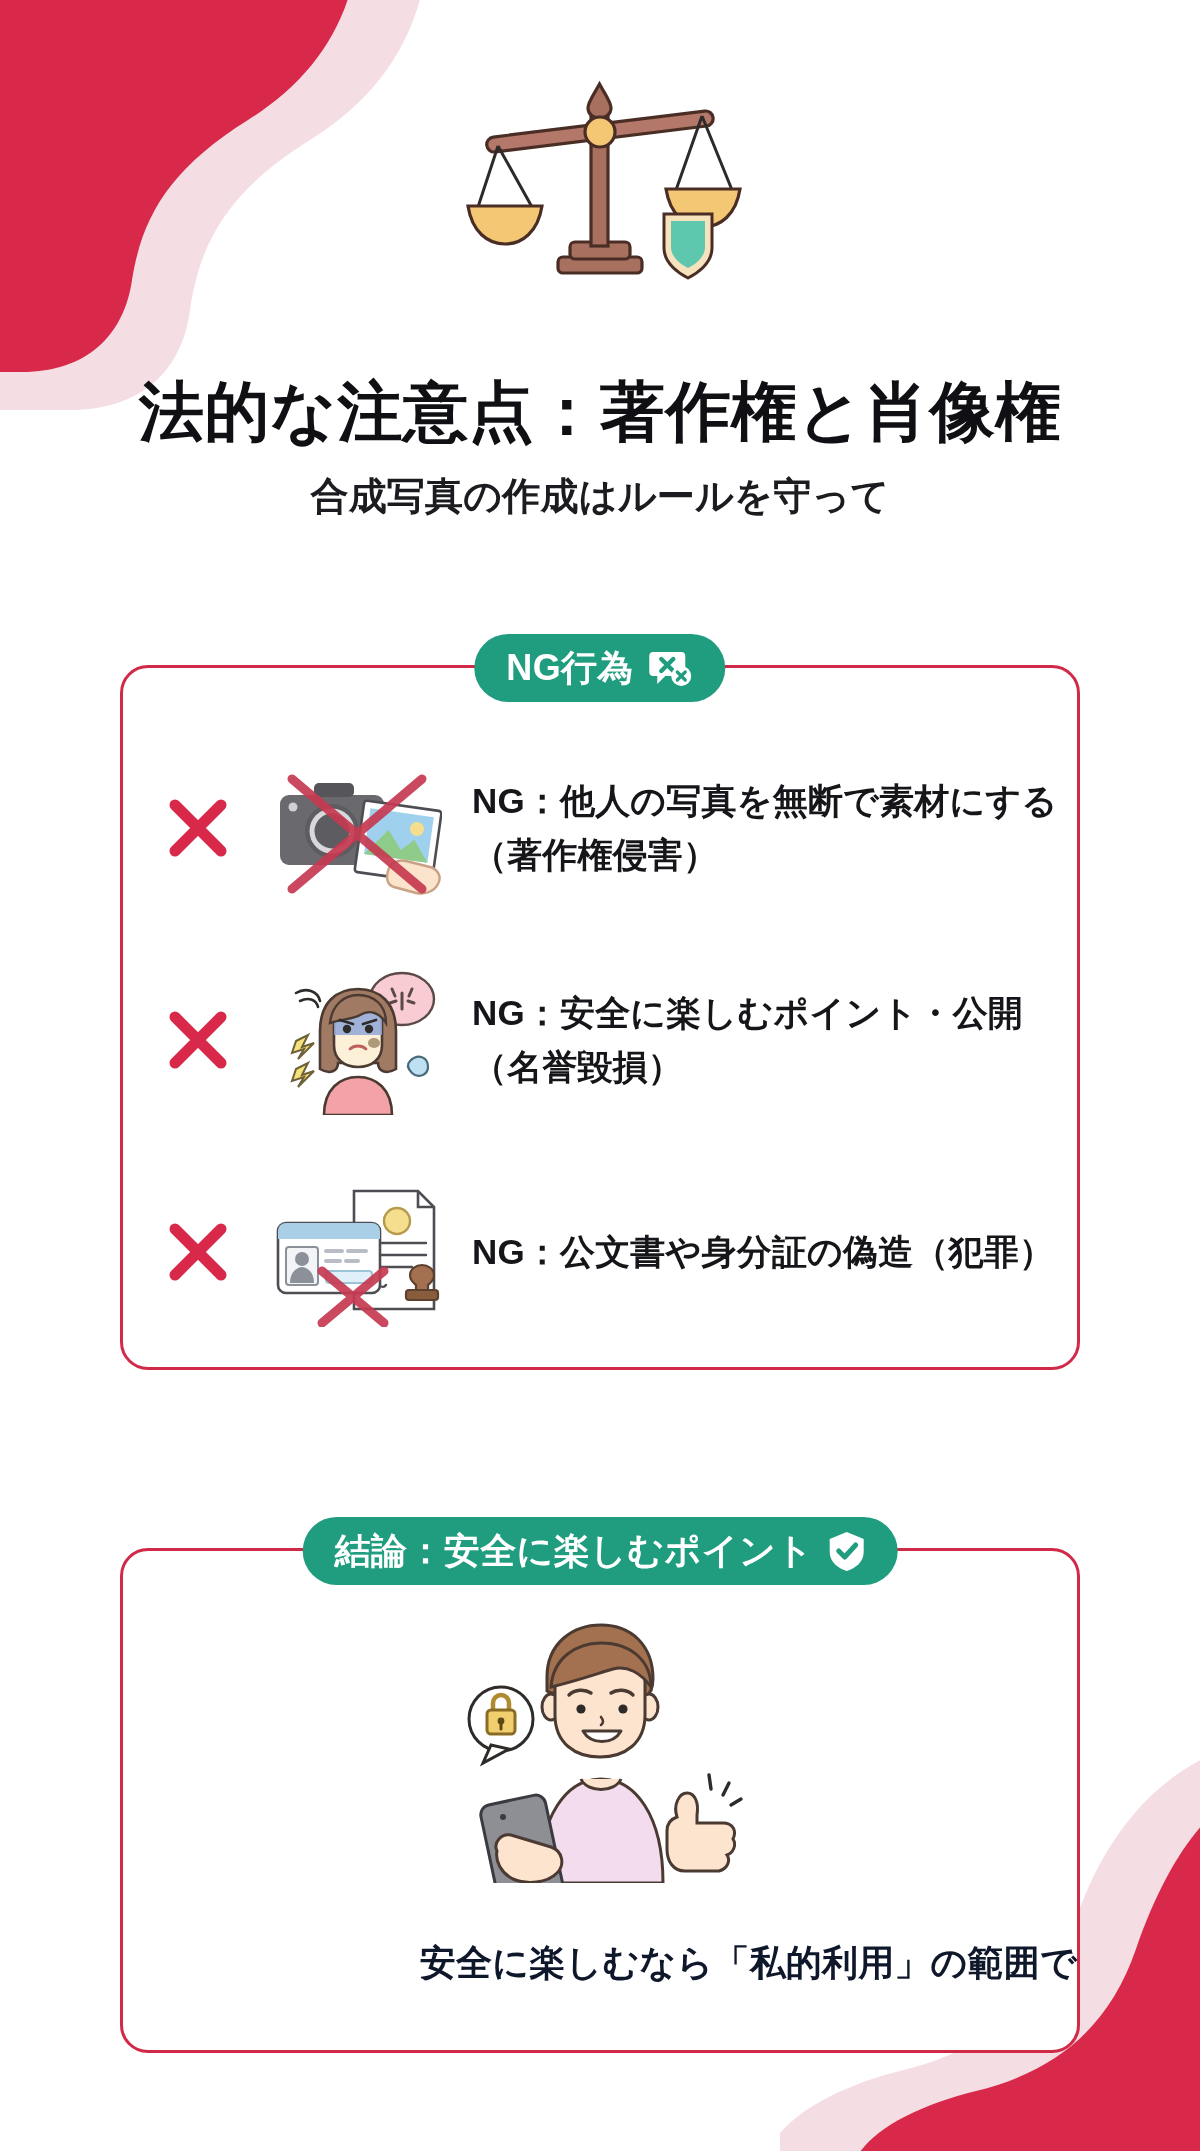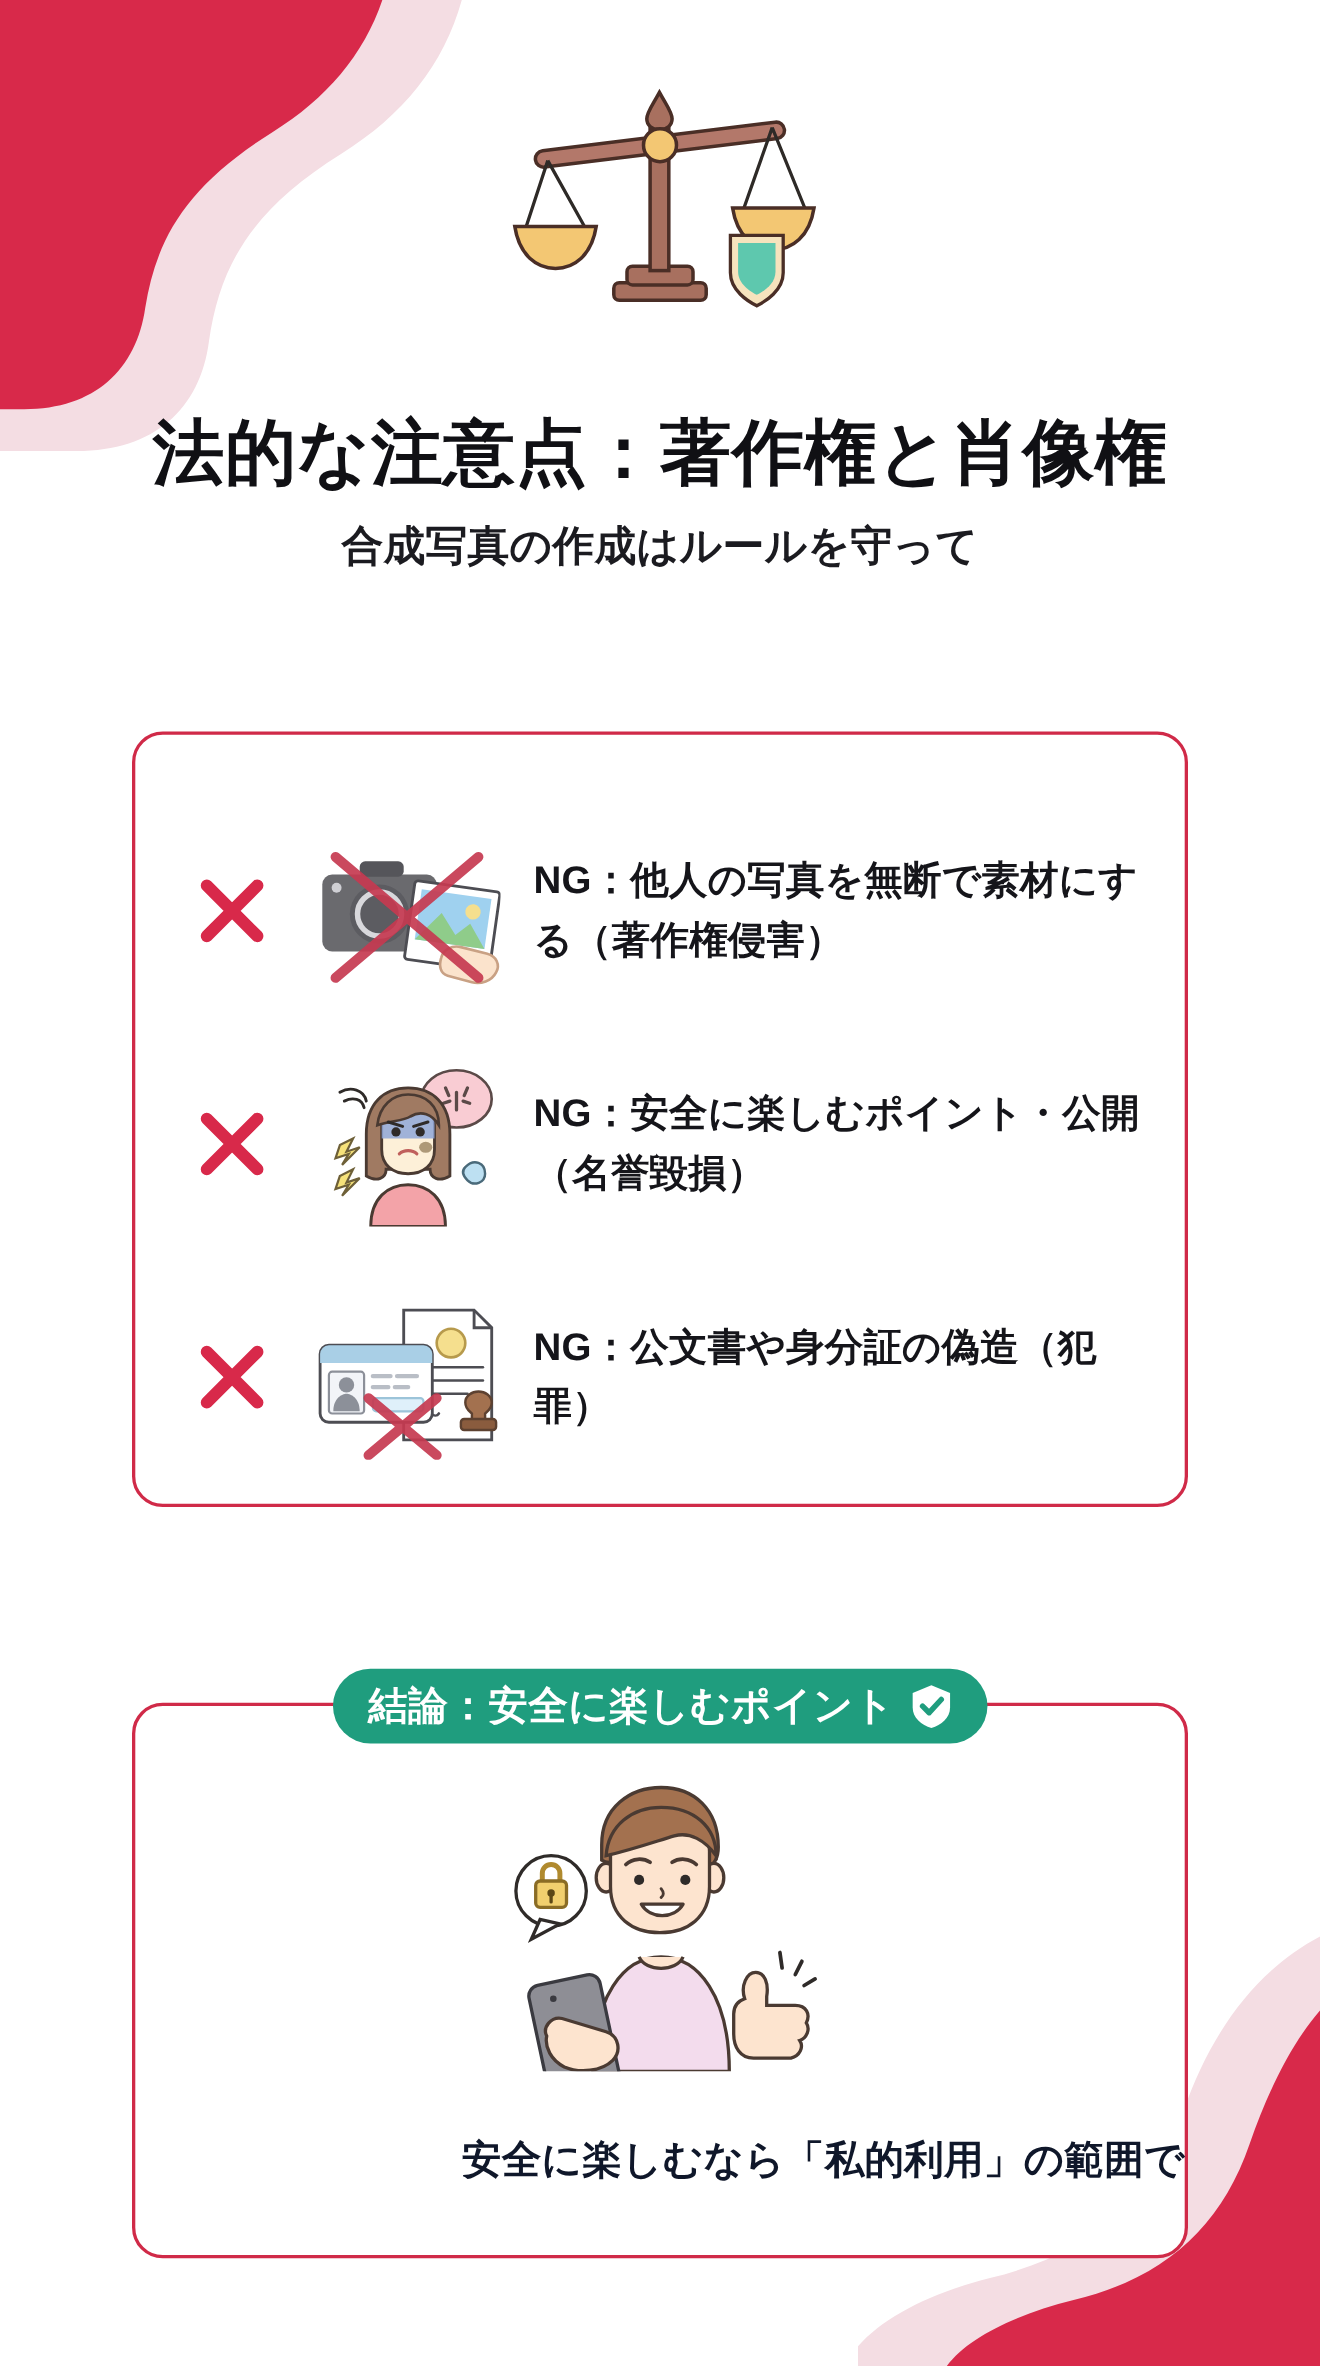--- a/index.html
+++ b/index.html
@@ -109,21 +109,21 @@
 
   
   #ng-list {
     position: absolute;
     top: 62px;
     left: 0;
     width: 100%;
     display: flex;
     flex-direction: column;
     gap: 16px;
-    padding: 0 32px;
+    padding: 0 19px;
   }
 
   .ng-row {
     display: flex;
     align-items: center;
     min-height: 196px;
   }
 
   .ng-x {
     flex: 0 0 112px;
@@ -219,20 +219,31 @@
     </svg>
   </div>
 
   <div id="title-block">
     <h1 id="page-title">法的な注意点：著作権と肖像権</h1>
     <p id="page-subtitle">合成写真の作成はルールを守って</p>
   </div>
 
   <section class="card" id="ng-card">
 
+    <div class="badge" id="ng-badge">
+      <span class="badge-text">NG行為</span>
+      <span class="badge-icon">
+        <svg width="46" height="40" viewBox="0 0 46 40" aria-hidden="true">
+          <path d="M4 4 H32 A4 4 0 0 1 36 8 V24 A4 4 0 0 1 32 28 H16 L8 36 V28 H4 A4 4 0 0 1 0 24 V8 A4 4 0 0 1 4 4 Z" transform="translate(2,0)" fill="#ffffff"></path>
+          <path d="M14 11 L26 23 M26 11 L14 23" stroke="#1f9d7e" stroke-width="4.4" stroke-linecap="round"></path>
+          <circle cx="34" cy="28" r="10" fill="#ffffff"></circle>
+          <path d="M30 24 L38 32 M38 24 L30 32" stroke="#1f9d7e" stroke-width="3.2" stroke-linecap="round"></path>
+        </svg>
+      </span>
+    </div>
 
     <div id="ng-list">
 
       <div class="ng-row">
         <div class="ng-x">
           <svg width="70" height="70" viewBox="0 0 70 70" aria-hidden="true">
             <path d="M12 12 L58 58 M58 12 L12 58" stroke="#d8294a" stroke-width="11" stroke-linecap="round"></path>
           </svg>
         </div>
         <div class="ng-art">

